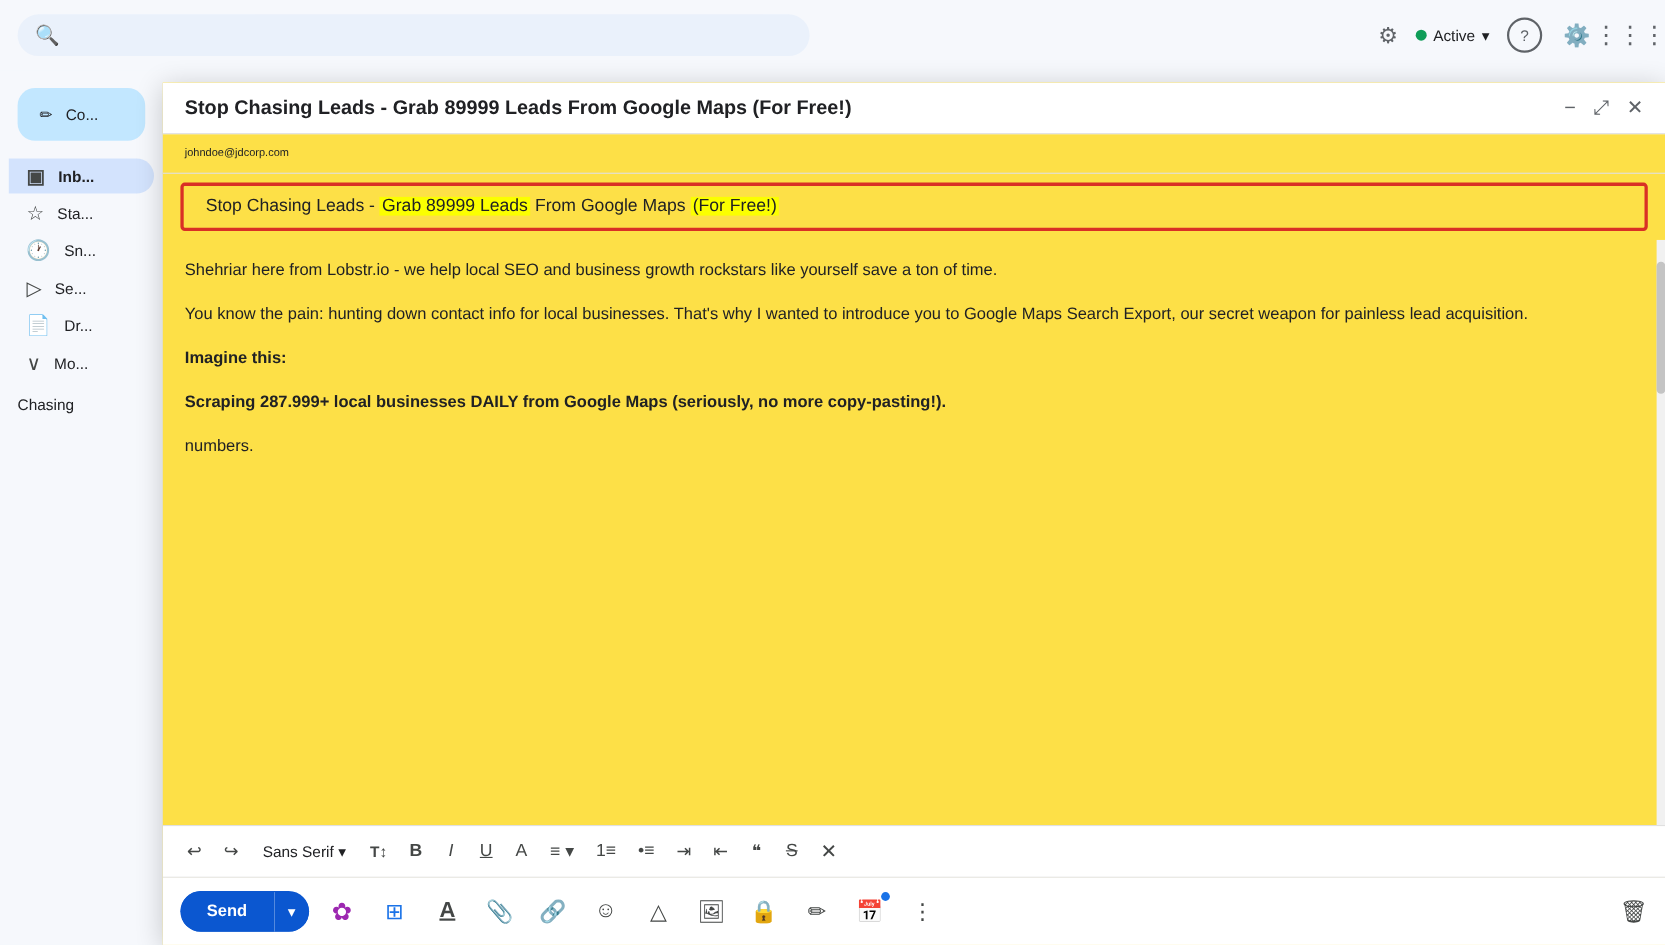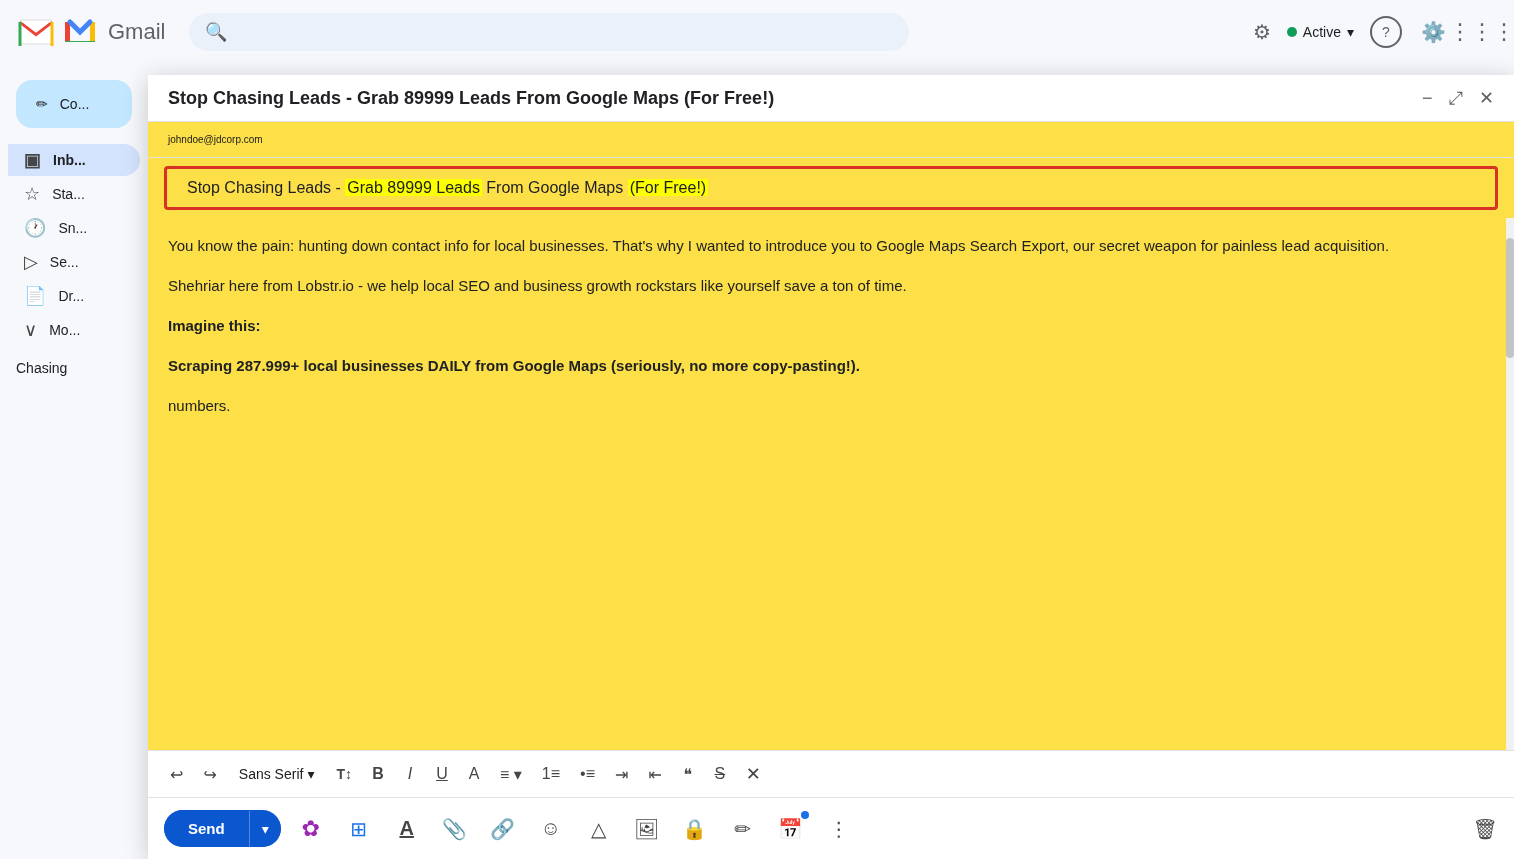--- a/index.html
+++ b/index.html
@@ -392,47 +392,20 @@
       cursor: pointer;
     }
   </style>
 </head>
 <body>
 
 <div class="gmail-bg">
 
   <div class="topbar">
 
-    <div class="gmail-logo">
-      <svg class="gmail-m" viewBox="0 0 40 40" xmlns="http://www.w3.org/2000/svg">
-        <rect x="4" y="8" width="32" height="24" rx="2" fill="#fff" stroke="#dadce0" stroke-width="1"></rect>
-        <path d="M4 10 L20 22 L36 10" fill="none" stroke="#EA4335" stroke-width="2"></path>
-        <path d="M4 10 L4 34" fill="none" stroke="#34A853" stroke-width="3"></path>
-        <path d="M36 10 L36 34" fill="none" stroke="#FBBC04" stroke-width="3"></path>
-        <path d="M4 10 L20 22 L36 10 L36 34 L4 34 Z" fill="none"></path>
-
-        <path d="M6 12 L20 23 L34 12" stroke="#EA4335" stroke-width="2.5" fill="none"></path>
-        <rect x="4" y="8" width="8" height="26" fill="#4285F4" opacity="0.0"></rect>
-
-        <path d="M4 8 L4 34 L10 34 L10 14 L20 24 L30 14 L30 34 L36 34 L36 8 L20 22 Z" fill="none"></path>
-      </svg>
-
-      <svg width="36" height="36" viewBox="0 0 36 36">
-        <path d="M3 8 L3 28 L8 28 L8 14 L18 22 L28 14 L28 28 L33 28 L33 8 L18 20 Z" fill="none"></path>
-
-        <rect x="3" y="8" width="5" height="20" fill="#EA4335"></rect>
-
-        <rect x="28" y="8" width="5" height="20" fill="#FBBC04"></rect>
-
-        <path d="M8 8 L18 18 L28 8" stroke="#4285F4" stroke-width="5" fill="none" stroke-linecap="round"></path>
-
-        <rect x="3" y="27" width="30" height="1" fill="#34A853"></rect>
-      </svg>
-      <span style="font-size:22px;color:#5f6368;font-weight:400;margin-left:4px;">Gmail</span>
-    </div>
 
     <div class="search-bar">
       <span class="search-icon-wrap">🔍</span>
     </div>
 
     <div class="topbar-right">
       <span class="filter-icon">⚙</span>
       <div class="active-badge">
         <div class="active-dot"></div>
         <span>Active</span>
@@ -491,22 +464,22 @@
 
     <div class="compose-to">
       <span>johndoe@jdcorp.com</span>
     </div>
 
     <div class="compose-subject">
       <span class="subject-text">Stop Chasing Leads - </span><span class="subject-text highlight-yellow">Grab 89999 Leads</span><span class="subject-text"> From Google Maps </span><span class="subject-text highlight-yellow">(For Free!)</span>
     </div>
 
     <div class="compose-body" style="position:relative;">
+      <p>Shehriar here from Lobstr.io - we help local SEO and business growth rockstars like yourself save a ton of time.</p>
       <p>You know the pain: hunting down contact info for local businesses. That's why I wanted to introduce you to Google Maps Search Export, our secret weapon for painless lead acquisition.</p>
-      <p>Shehriar here from Lobstr.io - we help local SEO and business growth rockstars like yourself save a ton of time.</p>
       <p class="bold-line">Imagine this:</p>
       <p>
         <strong>Scraping 287.999+ local businesses DAILY from Google Maps (seriously, no more copy-pasting!).</strong>
       </p>
       <p>numbers.</p>
 
       <div class="scrollbar">
         <div class="scrollbar-thumb"></div>
       </div>
     </div>

